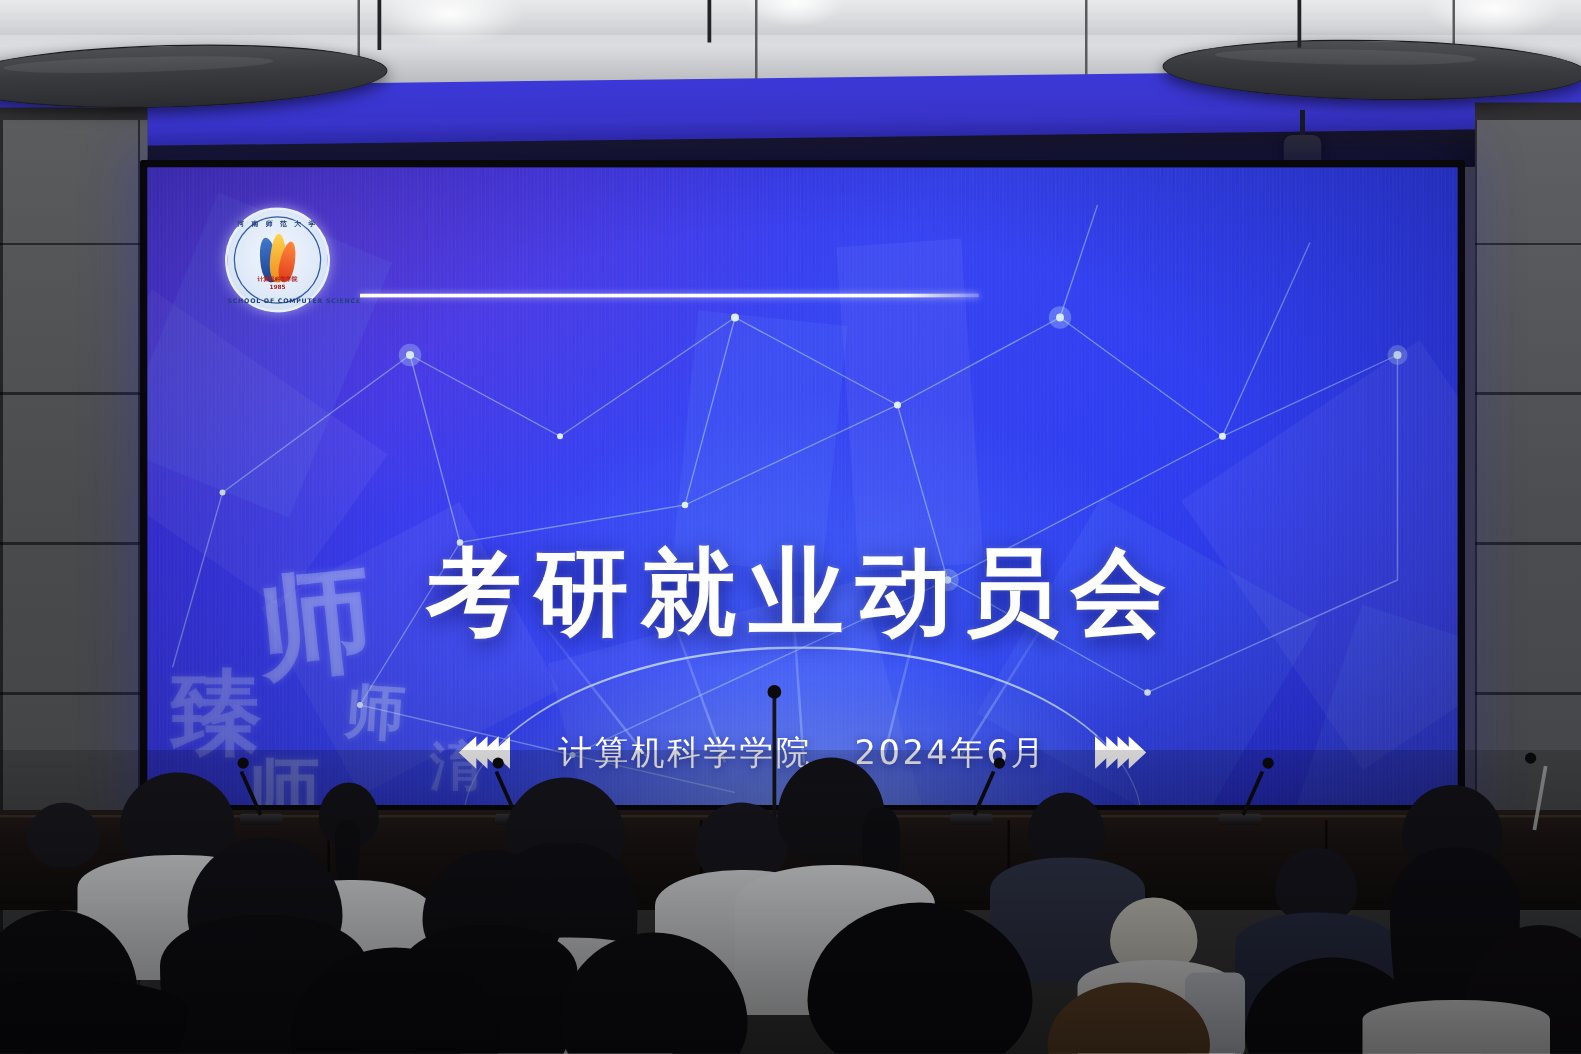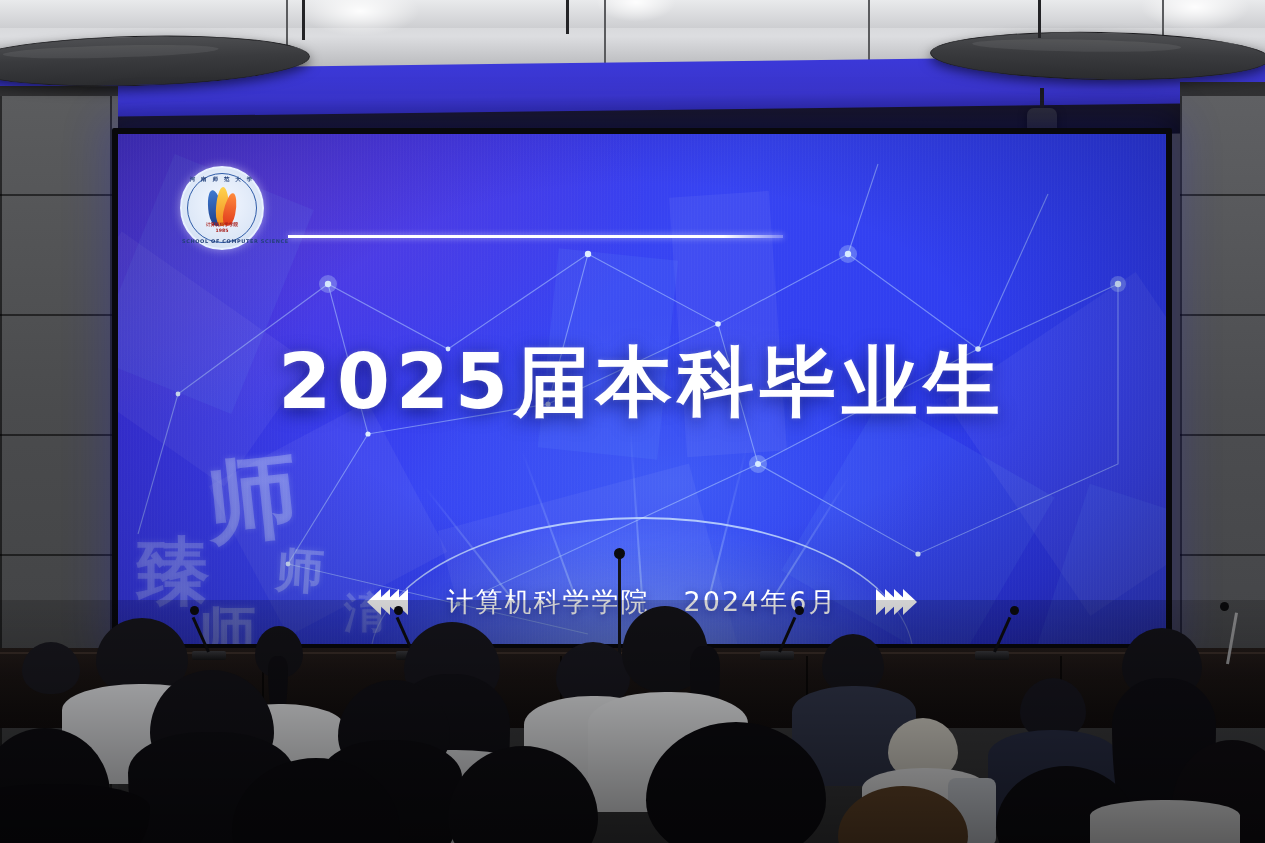--- a/index.html
+++ b/index.html
@@ -367,21 +367,21 @@
             <div class="f2"></div>
             <div class="f3"></div>
           </div>
           <div class="logo-badge">计算机科学学院</div>
           <div class="logo-year">1985</div>
           <div class="logo-arc">SCHOOL OF COMPUTER SCIENCE</div>
         </div>
 
         <div id="header-rule"></div>
 
-        <div class="main-line" id="main-line-1">2025届本科毕业生</div>
+        <div class="main-line" id="main-line-2">考研就业动员会</div>
 
         <div id="footer">
           <div class="chevs">
             <span class="chev chev-l"></span>
             <span class="chev chev-l"></span>
             <span class="chev chev-l"></span>
             <span class="chev chev-l"></span>
           </div>
           <div id="footer-mid">
             <span id="footer-org">计算机科学学院</span>

